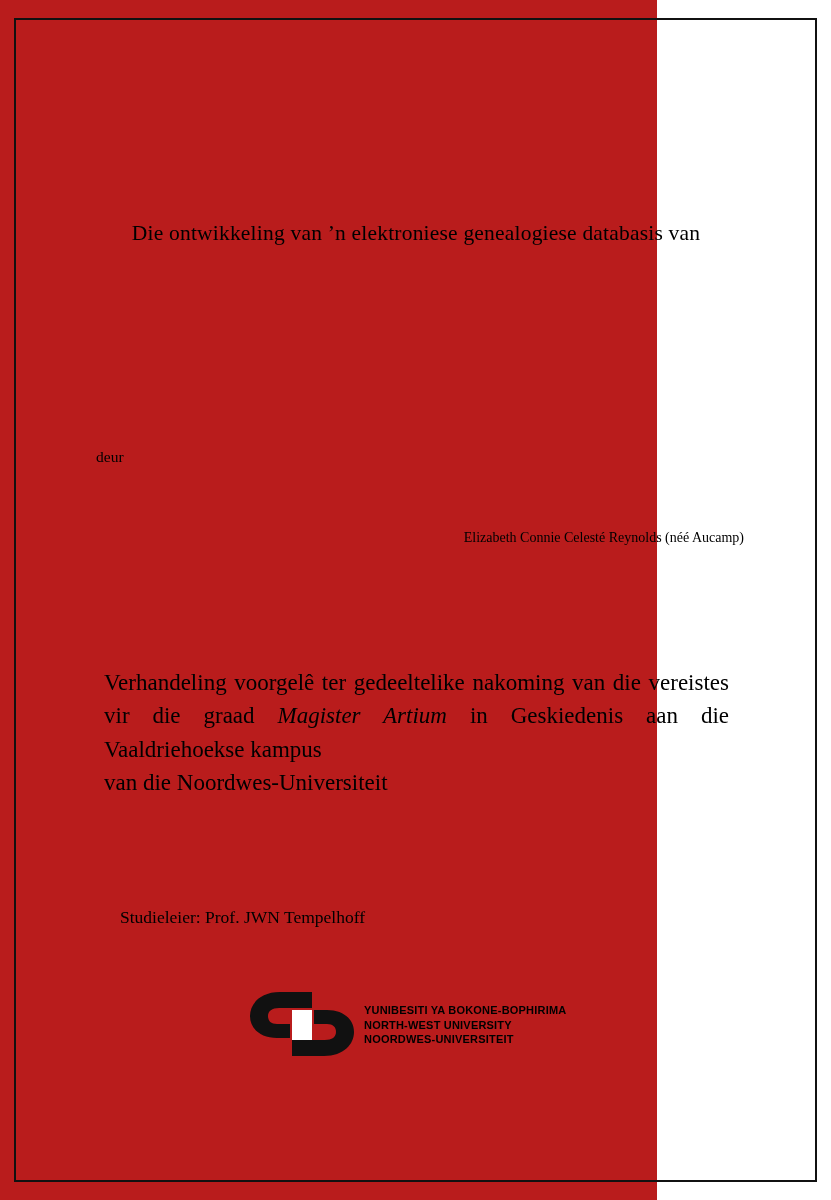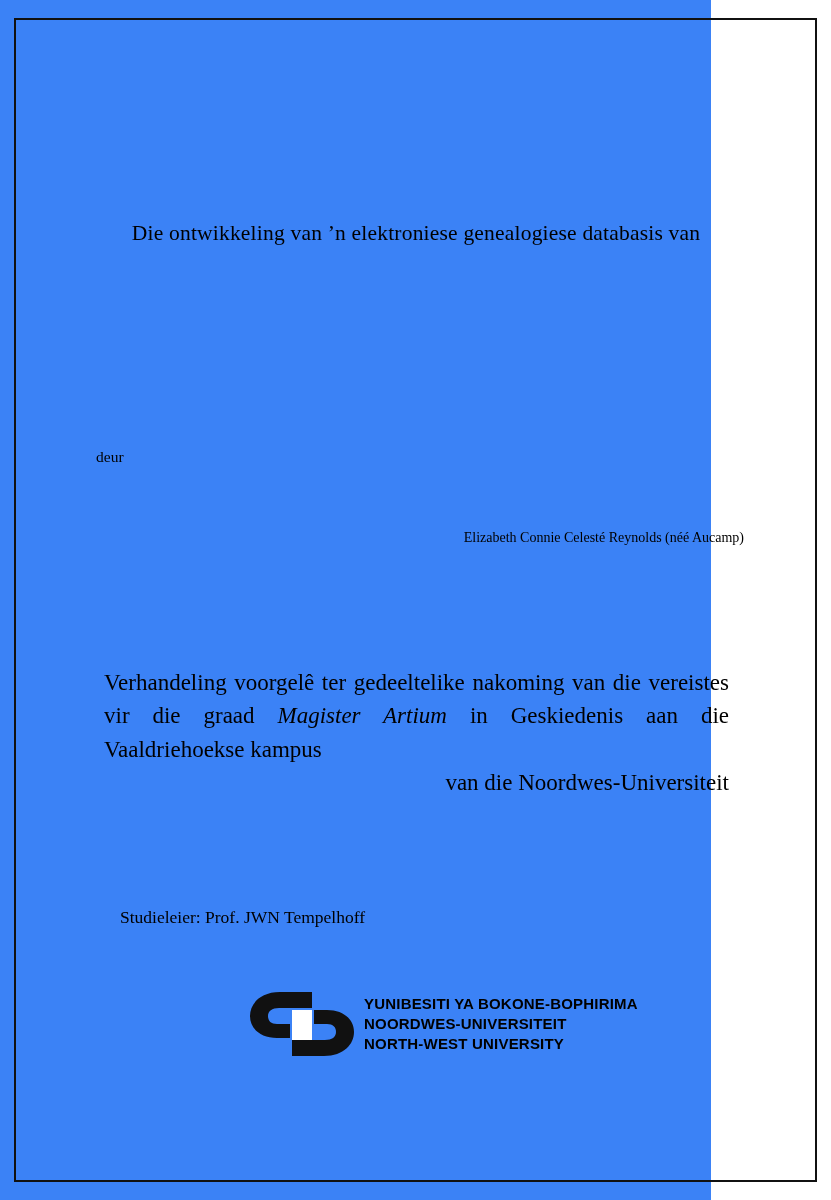--- a/index.html
+++ b/index.html
@@ -9,23 +9,23 @@
   }
   body {
     width: 831px;
     height: 1200px;
     font-family: "Liberation Serif", serif;
     color: #000000;
     overflow: hidden;
   }
   .page {
     position: relative;
-    width: 711px;
+    width: 657px;
     height: 1200px;
-    background: #3b82f6;
+    background: #b91c1c;
     box-sizing: border-box;
   }
   .page-border {
     position: absolute;
     left: 14px;
     top: 18px;
     width: 803px;
     height: 1164px;
     border: 2px solid #111111;
     box-sizing: border-box;
@@ -70,21 +70,21 @@
   .statement {
     position: absolute;
     top: 648px;
     left: 8px;
     width: 625px;
     font-size: 23px;
     line-height: 1.45;
     text-align: justify;
   }
   .statement .last-line {
-    text-align: right;
+    text-align: left;
   }
   .statement em {
     font-style: italic;
   }
   .supervisor {
     position: absolute;
     top: 886px;
     left: 8px;
     width: 500px;
     font-size: 17.5px;
@@ -104,23 +104,23 @@
   .logo-mark {
     position: absolute;
     left: 0;
     top: 2px;
     width: 112px;
     height: 72px;
   }
   .logo-text {
     position: absolute;
     left: 118px;
-    top: 8px;
+    top: 17px;
     font-family: "Liberation Sans", sans-serif;
-    font-size: 15px;
+    font-size: 11px;
     font-weight: bold;
     line-height: 1.33;
     letter-spacing: 0.2px;
     white-space: nowrap;
   }
 </style>
 </head>
 <body>
 
 <div class="page">
@@ -149,19 +149,19 @@
     <div class="logo-block">
       <div class="logo-mark">
         <svg viewBox="0 0 112 72" width="112" height="72" aria-hidden="true">
           <path d="M34 4 C14 4 4 16 4 28 C4 41 15 50 31 50 L44 50 L44 36 L31 36 C25 36 22 33 22 28 C22 23 26 20 33 20 L66 20 L66 4 Z" fill="#111111"></path>
           <path d="M78 68 C98 68 108 56 108 44 C108 31 97 22 81 22 L68 22 L68 36 L81 36 C87 36 90 39 90 44 C90 49 86 52 79 52 L46 52 L46 68 Z" fill="#111111"></path>
           <rect x="46" y="22" width="20" height="30" fill="#ffffff"></rect>
         </svg>
       </div>
       <div class="logo-text">
         <div>YUNIBESITI YA BOKONE-BOPHIRIMA</div>
+        <div>NORTH-WEST UNIVERSITY</div>
         <div>NOORDWES-UNIVERSITEIT</div>
-        <div>NORTH-WEST UNIVERSITY</div>
       </div>
     </div>
 
   </div>
 </div>
 
 </body></html>

